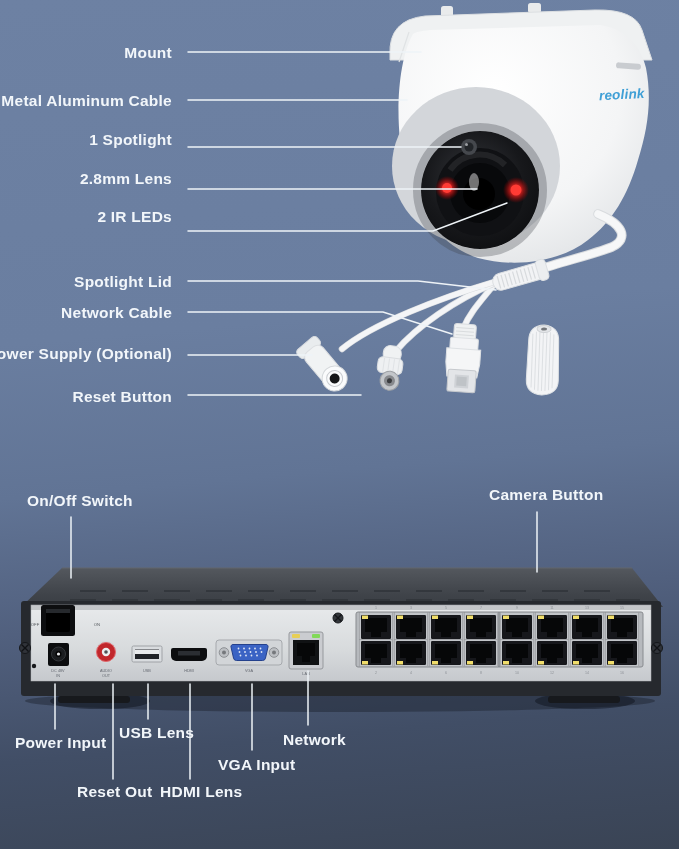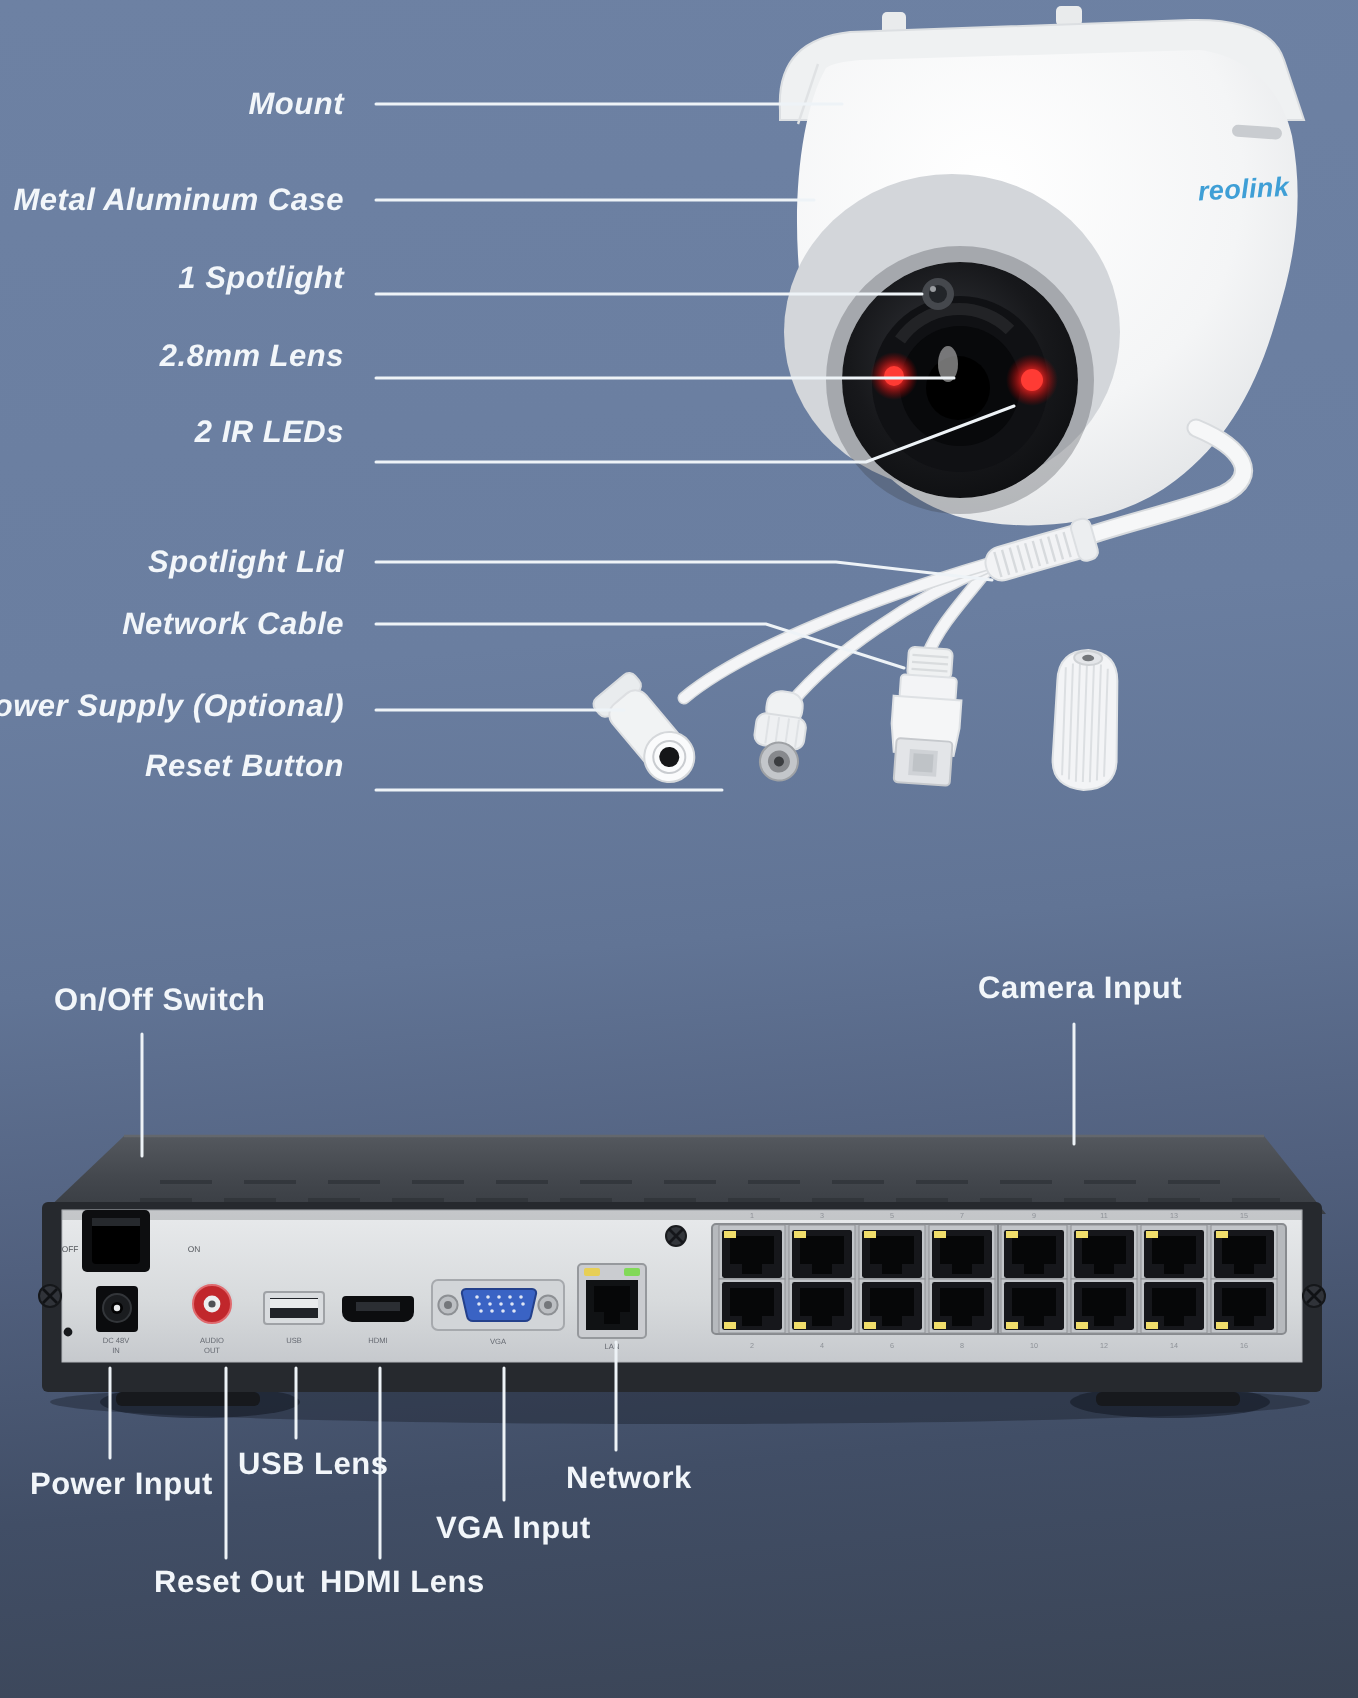--- a/index.html
+++ b/index.html
@@ -14,21 +14,21 @@
     font-family:"Liberation Sans",sans-serif;
   }
   .art{position:absolute;inset:0;}
   .lab{
     position:absolute;
     font:600 15.5px/1.15 "Liberation Sans",sans-serif;
     color:#f2f6fa;
     letter-spacing:.25px;
     white-space:nowrap;
   }
-  .lab.r{right:507px;text-align:right;font-style:italic;}
+  .lab.r{right:507px;text-align:right;}
   .svgtxt{font-family:"Liberation Sans",sans-serif;}
 </style>
 </head>
 <body>
 
 <div class="canvas">
 
   <svg class="art" width="679" height="849" viewBox="0 0 679 849">
     <defs>
       <radialGradient id="domeG" cx="38%" cy="28%" r="85%">
@@ -349,30 +349,30 @@
       <path d="M55,684 V729"></path>
       <path d="M113,684 V779"></path>
       <path d="M148,684 V719"></path>
       <path d="M190,684 V779"></path>
       <path d="M252,684 V750"></path>
       <path d="M308,671 V725"></path>
     </g>
   </svg>
 
   <div class="lab r" style="top:44px">Mount</div>
-  <div class="lab r" style="top:92px">Metal Aluminum Case</div>
+  <div class="lab r" style="top:92px">Metal Aluminum Cable</div>
   <div class="lab r" style="top:131px">1 Spotlight</div>
   <div class="lab r" style="top:170px">2.8mm Lens</div>
   <div class="lab r" style="top:208px">2 IR LEDs</div>
   <div class="lab r" style="top:273px">Spotlight Lid</div>
   <div class="lab r" style="top:304px">Network Cable</div>
   <div class="lab r" style="top:345px">Power Supply (Optional)</div>
-  <div class="lab r" style="top:375px">Reset Button</div>
+  <div class="lab r" style="top:388px">Reset Button</div>
 
   <div class="lab" style="left:27px;top:492px">On/Off Switch</div>
-  <div class="lab" style="left:489px;top:486px">Camera Input</div>
+  <div class="lab" style="left:489px;top:486px">Camera Button</div>
   <div class="lab" style="left:15px;top:734px">Power Input</div>
   <div class="lab" style="left:119px;top:724px">USB Lens</div>
   <div class="lab" style="left:77px;top:783px">Reset Out</div>
   <div class="lab" style="left:160px;top:783px">HDMI Lens</div>
   <div class="lab" style="left:218px;top:756px">VGA Input</div>
   <div class="lab" style="left:283px;top:731px">Network</div>
 </div>
 
 </body></html>

